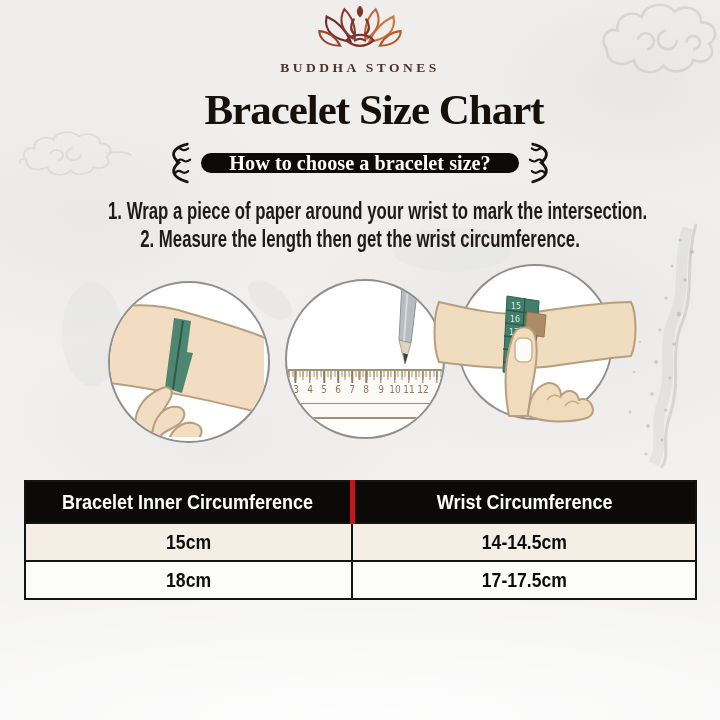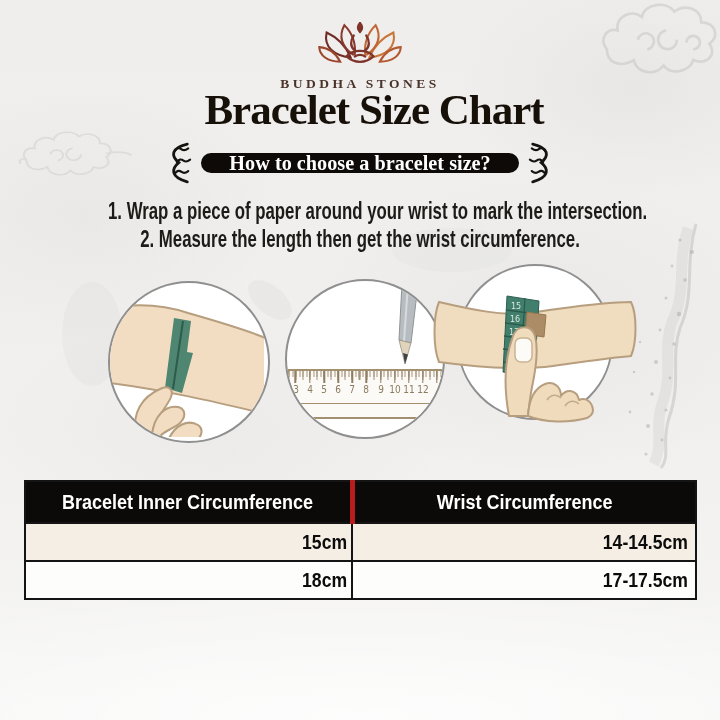--- a/index.html
+++ b/index.html
@@ -12,21 +12,21 @@
       radial-gradient(35% 22% at 88% 12%, rgba(110,110,110,.06), transparent 70%),
       radial-gradient(50% 30% at 75% 45%, rgba(100,100,100,.05), transparent 70%),
       radial-gradient(45% 28% at 30% 62%, rgba(110,110,110,.04), transparent 70%),
       radial-gradient(120% 26% at 50% 100%, rgba(255,255,255,.8), transparent 80%),
       linear-gradient(180deg,#efeeec 0%,#f1f0ee 60%,#f6f6f5 100%);
   }
   .decor{position:absolute;inset:0;z-index:0;}
   .content{position:absolute;inset:0;z-index:1;}
 
   
-  .brand{position:absolute;top:22px;left:0;right:0;text-align:center;}
+  .brand{position:absolute;top:6px;left:0;right:0;text-align:center;}
   .brand-name{
     margin-top:2px;font-family:"Liberation Serif",serif;font-weight:700;
     font-size:13.5px;letter-spacing:3.5px;color:#4a332b;
   }
 
   
   .title{
     position:absolute;top:85px;left:0;right:0;text-align:center;
     font-family:"Liberation Serif",serif;font-weight:700;font-size:43px;
     letter-spacing:-1px;color:#171009;white-space:nowrap;margin-left:28px;
@@ -80,21 +80,21 @@
   .rn{display:inline-block;width:14.1px;text-align:center;transform:scaleX(.82);}
 
   
   .size-table{
     position:absolute;left:24px;top:480px;width:673px;
     border-collapse:collapse;background:#fdfdfc;
   }
   .size-table th{
     background:#0c0a08;color:#ffffff;height:38px;font-size:20px;font-weight:700;
   }
-  .size-table td{height:34px;text-align:right;font-size:20px;font-weight:700;color:#0c0c0c;}
+  .size-table td{height:34px;text-align:center;font-size:20px;font-weight:700;color:#0c0c0c;}
   .size-table,.size-table td{border:2px solid #141414;}
   .size-table th{border-top:2px solid #141414;border-bottom:2px solid #141414;}
   .size-table th:first-child{border-left:2px solid #141414;}
   .size-table th+th{border-left:5px solid #b91c1c;border-right:2px solid #141414;}
   .size-table tr:nth-child(odd) td{background:#f5eee5;}
   .col1{width:48.8%;}
   .cnd{display:inline-block;transform:scaleX(.88);transform-origin:center;white-space:nowrap;}
   .cndh{display:inline-block;transform:scaleX(.9);transform-origin:center;white-space:nowrap;}
 </style>
 </head>

